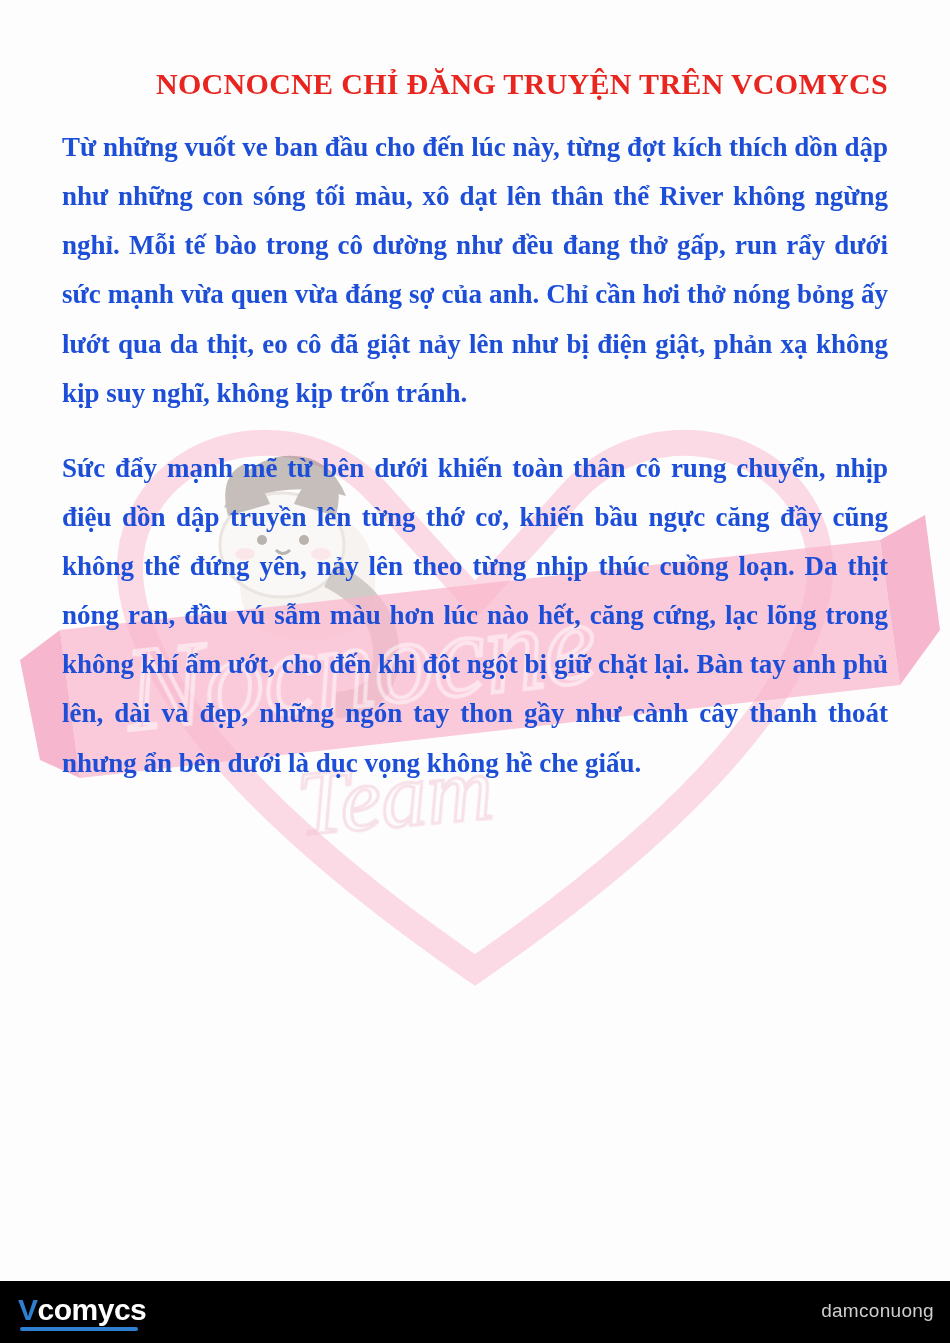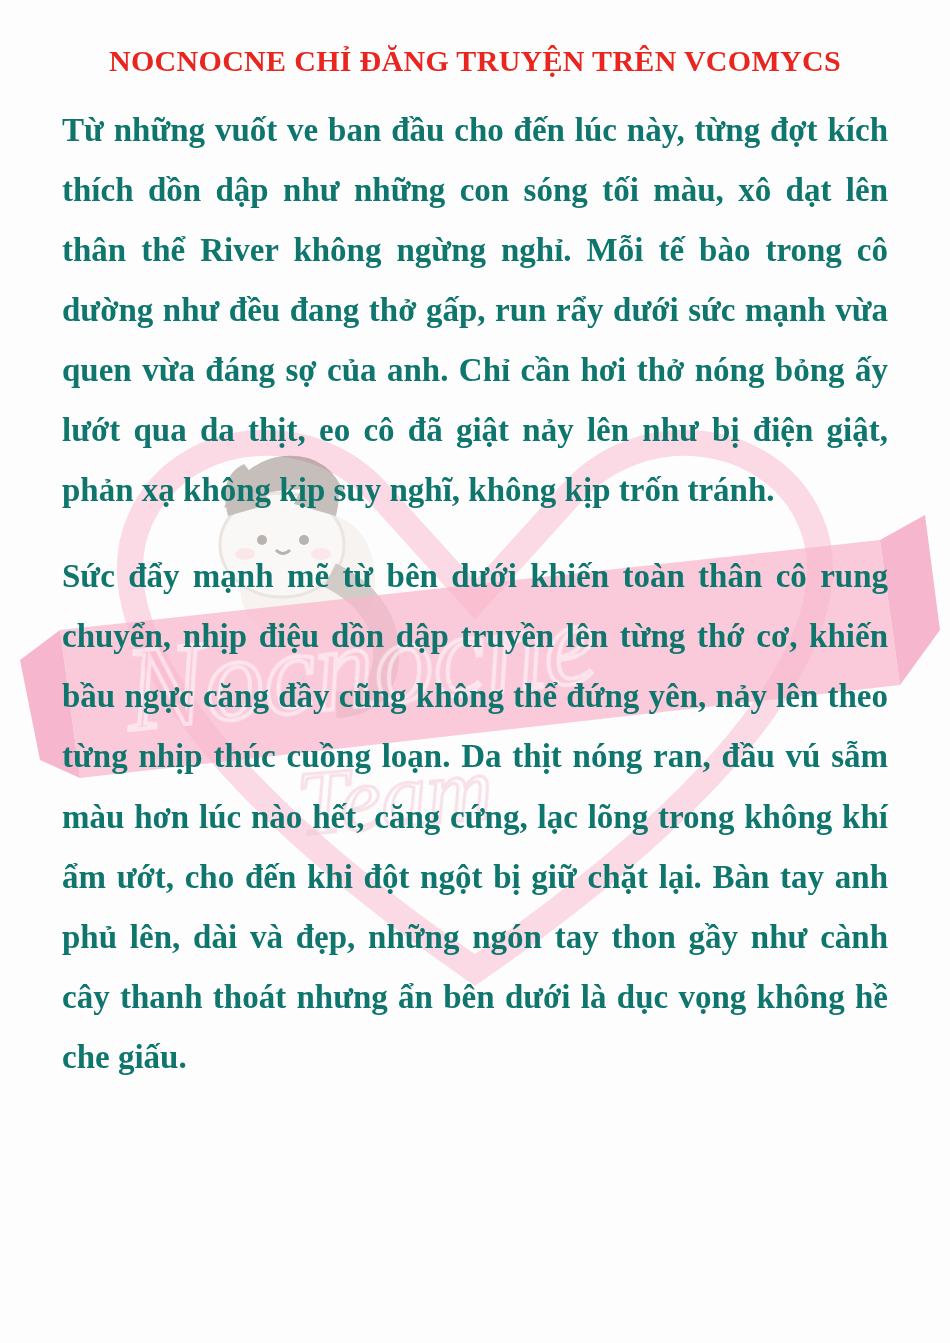--- a/index.html
+++ b/index.html
@@ -34,31 +34,31 @@
   .watermark svg { display: block; }
 
   
   .content {
     position: relative;
     z-index: 3;
     padding: 44px 62px 0 62px;
     box-sizing: border-box;
   }
   .chapter-title {
-    text-align: center;
+    text-align: right;
     color: #e8251f;
     font-weight: bold;
     font-size: 30px;
     letter-spacing: 0.3px;
-    margin: 0 0 22px 0;
+    margin: 23px 0 22px 0;
     font-family: "Liberation Serif", serif;
   }
   .para {
-    color: #0f766e;
-    font-size: 33px;
+    color: #1d4ed8;
+    font-size: 27px;
     font-weight: bold;
     line-height: 1.82;
     text-align: justify;
     text-justify: inter-word;
     margin: 0 0 26px 0;
     font-family: "Liberation Serif", serif;
   }
   .para:last-child { margin-bottom: 0; }
 
   
@@ -141,14 +141,21 @@
       </g>
     </svg>
   </div>
 
   <div class="content">
     <div class="chapter-title">NOCNOCNE CHỈ ĐĂNG TRUYỆN TRÊN VCOMYCS</div>
     <p class="para">Từ những vuốt ve ban đầu cho đến lúc này, từng đợt kích thích dồn dập như những con sóng tối màu, xô dạt lên thân thể River không ngừng nghỉ. Mỗi tế bào trong cô dường như đều đang thở gấp, run rẩy dưới sức mạnh vừa quen vừa đáng sợ của anh. Chỉ cần hơi thở nóng bỏng ấy lướt qua da thịt, eo cô đã giật nảy lên như bị điện giật, phản xạ không kịp suy nghĩ, không kịp trốn tránh.</p>
     <p class="para">Sức đẩy mạnh mẽ từ bên dưới khiến toàn thân cô rung chuyển, nhịp điệu dồn dập truyền lên từng thớ cơ, khiến bầu ngực căng đầy cũng không thể đứng yên, nảy lên theo từng nhịp thúc cuồng loạn. Da thịt nóng ran, đầu vú sẫm màu hơn lúc nào hết, căng cứng, lạc lõng trong không khí ẩm ướt, cho đến khi đột ngột bị giữ chặt lại. Bàn tay anh phủ lên, dài và đẹp, những ngón tay thon gầy như cành cây thanh thoát nhưng ẩn bên dưới là dục vọng không hề che giấu.</p>
   </div>
 
+  <div class="footer">
+    <div class="footer-logo">
+      <span class="lo-v">V</span><span class="lo-rest">comycs</span>
+    </div>
+    <div class="footer-logo-underline"></div>
+    <div class="footer-credit">damconuong</div>
+  </div>
 
 </div>
 
 </body></html>

